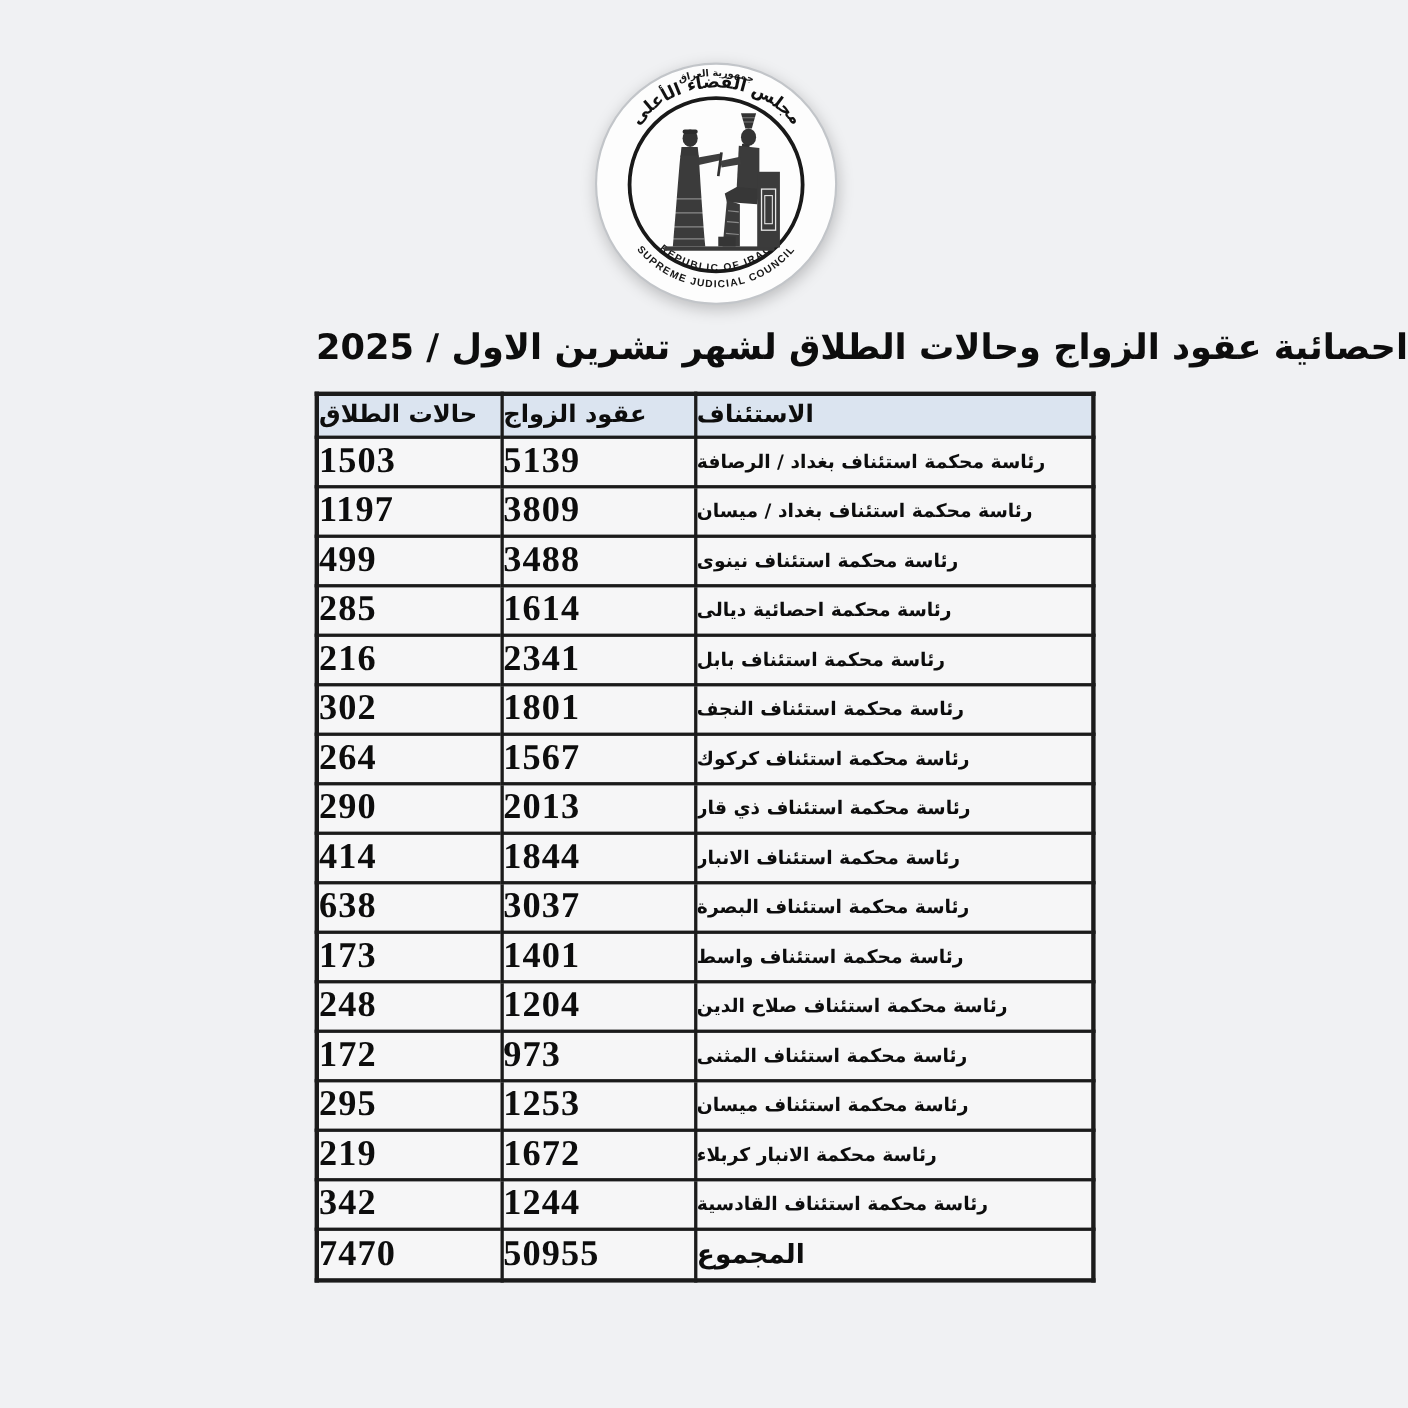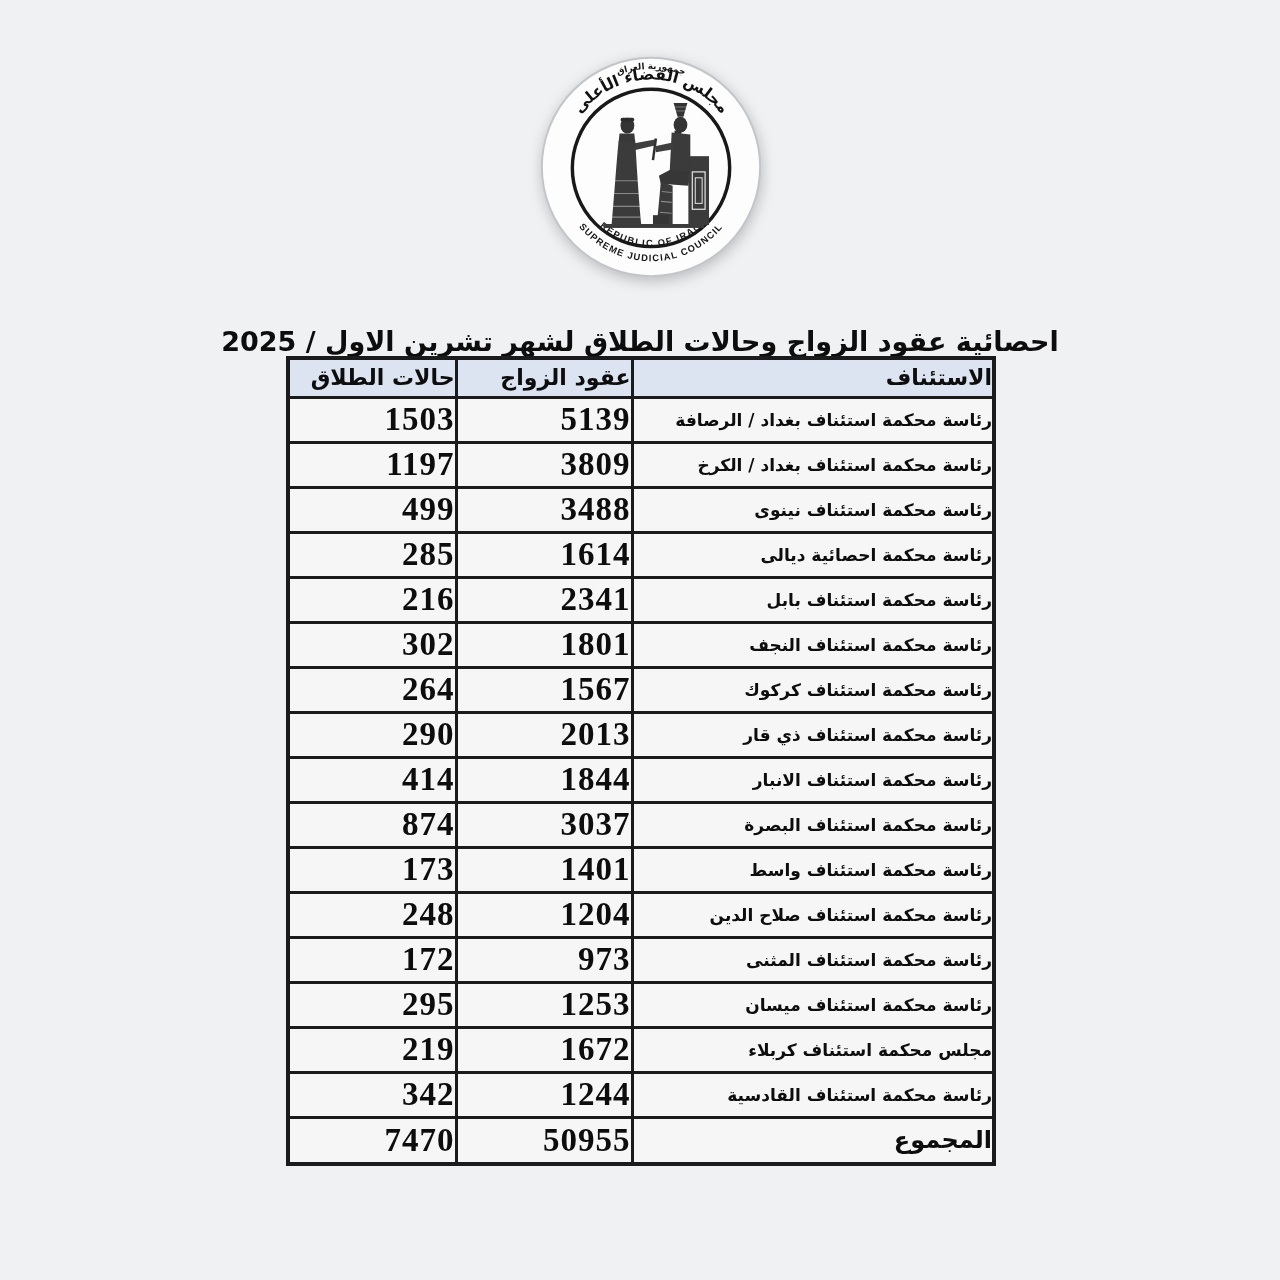--- a/index.html
+++ b/index.html
@@ -19,25 +19,25 @@
     overflow:hidden;
   }
   .seal-wrap{
     position:absolute;
     left:533px; top:48px;
     width:236px; height:236px;
     filter:drop-shadow(1px 4px 7px rgba(0,0,0,0.22));
   }
   .doc-title{
     position:absolute;
-    top:326px; left:0;
+    top:296px; left:0;
     width:100%;
-    text-align:center;
+    text-align:right;
     direction:rtl;
-    font-size:27px;
+    font-size:32px;
     font-weight:bold;
     letter-spacing:0.5px;
   }
   .table-wrap{
     position:absolute;
     top:356px; left:286px;
     width:710px;
   }
   table.stats{
     width:710px;
@@ -45,21 +45,21 @@
     border-collapse:collapse;
     table-layout:fixed;
     border:4px solid var(--border);
     background:var(--cell-bg);
   }
   table.stats col.c-court{width:362px;}
   table.stats col.c-marr{width:176px;}
   table.stats col.c-div{width:168px;}
   table.stats th, table.stats td{
     border:3px solid var(--border);
-    text-align:right;
+    text-align:left;
     vertical-align:middle;
     overflow:hidden;
   }
   table.stats thead th{
     background:var(--header-bg);
     height:39px;
     font-size:22px;
     font-weight:bold;
   }
   table.stats tbody td{height:45px;}
@@ -156,21 +156,21 @@
         <th>حالات الطلاق</th>
       </tr>
     </thead>
     <tbody>
         <tr>
           <td class="cell-court">رئاسة محكمة استئناف بغداد / الرصافة</td>
           <td class="cell-num">5139</td>
           <td class="cell-num">1503</td>
         </tr>
         <tr>
-          <td class="cell-court">رئاسة محكمة استئناف بغداد / الكرخ</td>
+          <td class="cell-court">رئاسة محكمة استئناف بغداد / ميسان</td>
           <td class="cell-num">3809</td>
           <td class="cell-num">1197</td>
         </tr>
         <tr>
           <td class="cell-court">رئاسة محكمة استئناف نينوى</td>
           <td class="cell-num">3488</td>
           <td class="cell-num">499</td>
         </tr>
         <tr>
           <td class="cell-court">رئاسة محكمة احصائية ديالى</td>
@@ -198,21 +198,21 @@
           <td class="cell-num">290</td>
         </tr>
         <tr>
           <td class="cell-court">رئاسة محكمة استئناف الانبار</td>
           <td class="cell-num">1844</td>
           <td class="cell-num">414</td>
         </tr>
         <tr>
           <td class="cell-court">رئاسة محكمة استئناف البصرة</td>
           <td class="cell-num">3037</td>
-          <td class="cell-num">874</td>
+          <td class="cell-num">638</td>
         </tr>
         <tr>
           <td class="cell-court">رئاسة محكمة استئناف واسط</td>
           <td class="cell-num">1401</td>
           <td class="cell-num">173</td>
         </tr>
         <tr>
           <td class="cell-court">رئاسة محكمة استئناف صلاح الدين</td>
           <td class="cell-num">1204</td>
           <td class="cell-num">248</td>
@@ -221,21 +221,21 @@
           <td class="cell-court">رئاسة محكمة استئناف المثنى</td>
           <td class="cell-num">973</td>
           <td class="cell-num">172</td>
         </tr>
         <tr>
           <td class="cell-court">رئاسة محكمة استئناف ميسان</td>
           <td class="cell-num">1253</td>
           <td class="cell-num">295</td>
         </tr>
         <tr>
-          <td class="cell-court">مجلس محكمة استئناف كربلاء</td>
+          <td class="cell-court">رئاسة محكمة الانبار كربلاء</td>
           <td class="cell-num">1672</td>
           <td class="cell-num">219</td>
         </tr>
         <tr>
           <td class="cell-court">رئاسة محكمة استئناف القادسية</td>
           <td class="cell-num">1244</td>
           <td class="cell-num">342</td>
         </tr>
       </tbody>
     <tfoot>

